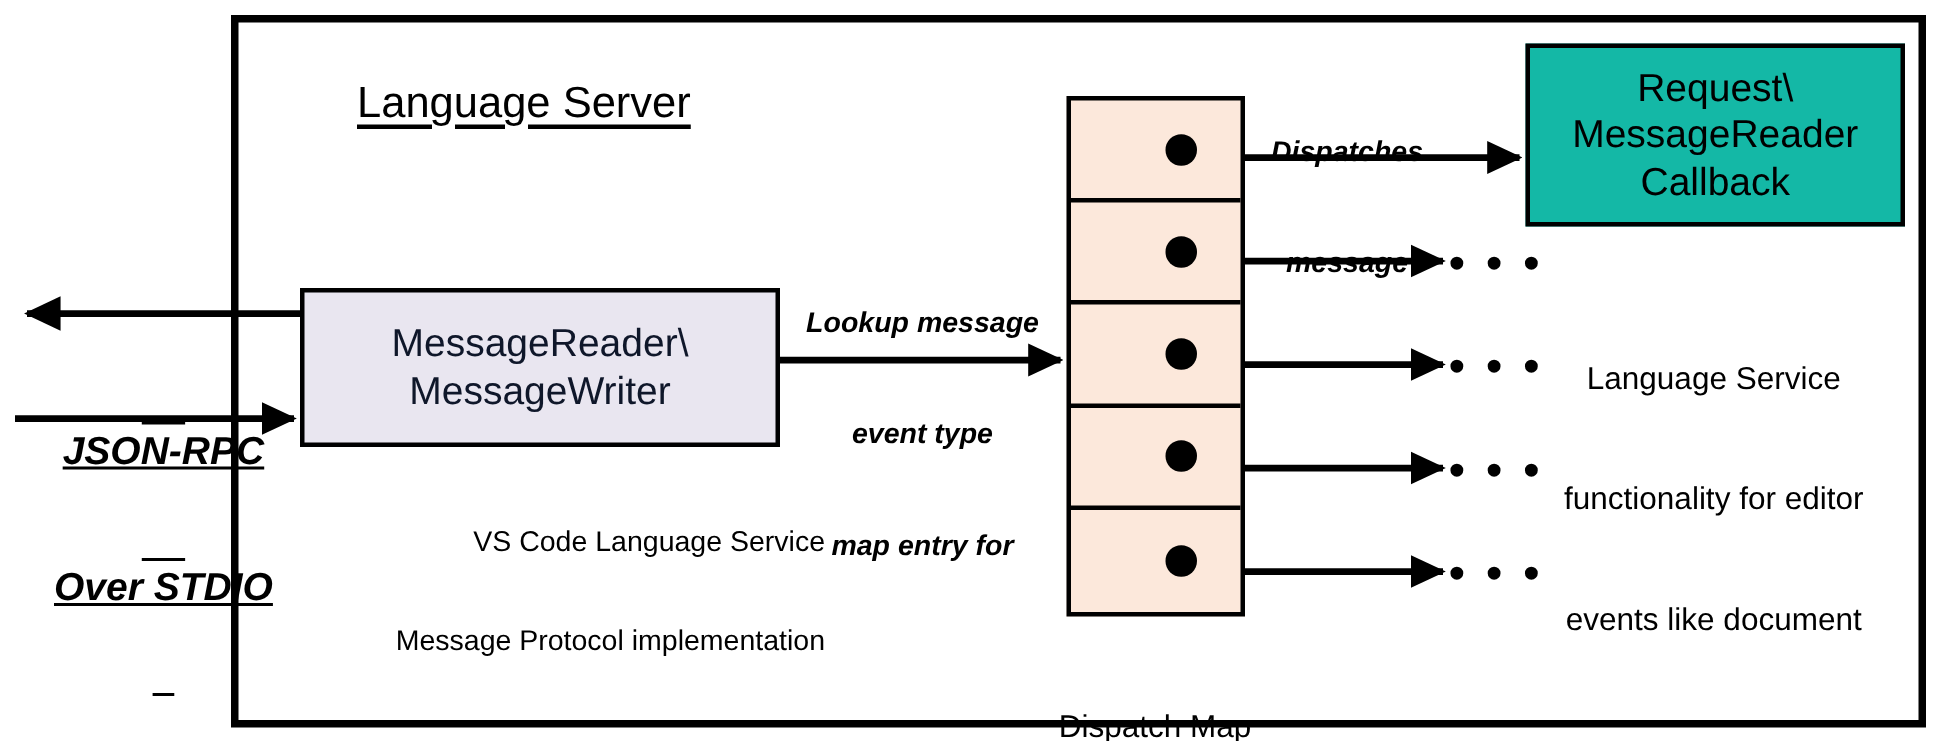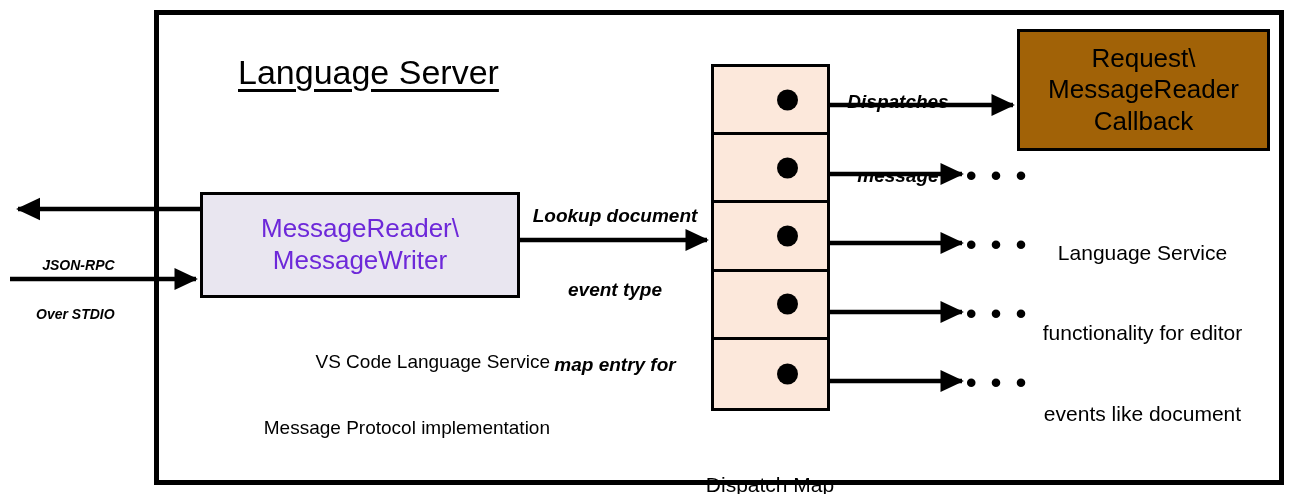--- a/index.html
+++ b/index.html
@@ -24,54 +24,55 @@
   .txt {
     position: absolute;
     color: #000000;
     line-height: 1.16;
     white-space: pre;
   }
   
   #page-title {
     left: 238px;
     top: 53px;
-    font-size: 34px;
+    font-size: 29px;
     letter-spacing: 0px;
     text-decoration: underline;
     text-underline-offset: 5px;
     text-decoration-thickness: 3px;
   }
   
   #jsonrpc-label {
     left: 36px;
     top: 225px;
-    font-size: 14px;
+    font-size: 26px;
     font-style: italic;
     font-weight: bold;
-    text-align: right;
+    text-align: center;
+    text-decoration: underline;
   }
   
   #message-reader-box {
     position: absolute;
     left: 200px;
     top: 192px;
     width: 320px;
     height: 106px;
     background: #E9E6F0;
     border: 3px solid #000000;
     box-sizing: border-box;
     display: flex;
     align-items: center;
     justify-content: center;
   }
   #message-reader-box .label {
     font-size: 26px;
     text-align: center;
     line-height: 1.22;
-    color: #6d28d9;
+    color: #0f172a;
   }
   #message-reader-caption {
     left: 200px;
     top: 307px;
     width: 350px;
     font-size: 19px;
     text-align: right;
   }
   
   #lookup-label {
@@ -133,21 +134,21 @@
     text-align: center;
     line-height: 1.3;
   }
   
   #callback-box {
     position: absolute;
     left: 1017px;
     top: 29px;
     width: 253px;
     height: 122px;
-    background: #a16207;
+    background: #14b8a6;
     border: 3px solid #000000;
     box-sizing: border-box;
     display: flex;
     align-items: center;
     justify-content: center;
   }
   #callback-box .label {
     font-size: 26px;
     text-align: center;
     line-height: 1.2;
@@ -215,21 +216,21 @@
       <div>MessageReader\</div>
       <div>MessageWriter</div>
     </div>
   </div>
   <div class="txt" id="message-reader-caption">
     <div>VS Code Language Service</div>
     <div>Message Protocol implementation</div>
   </div>
 
   <div class="txt" id="lookup-label">
-    <div>Lookup document</div>
+    <div>Lookup message</div>
     <div>event type</div>
     <div>map entry for</div>
   </div>
 
   <div id="dispatch-map">
     <div class="dispatch-row">
       <div class="dispatch-dot"></div>
     </div>
     <div class="dispatch-row">
       <div class="dispatch-dot"></div>

